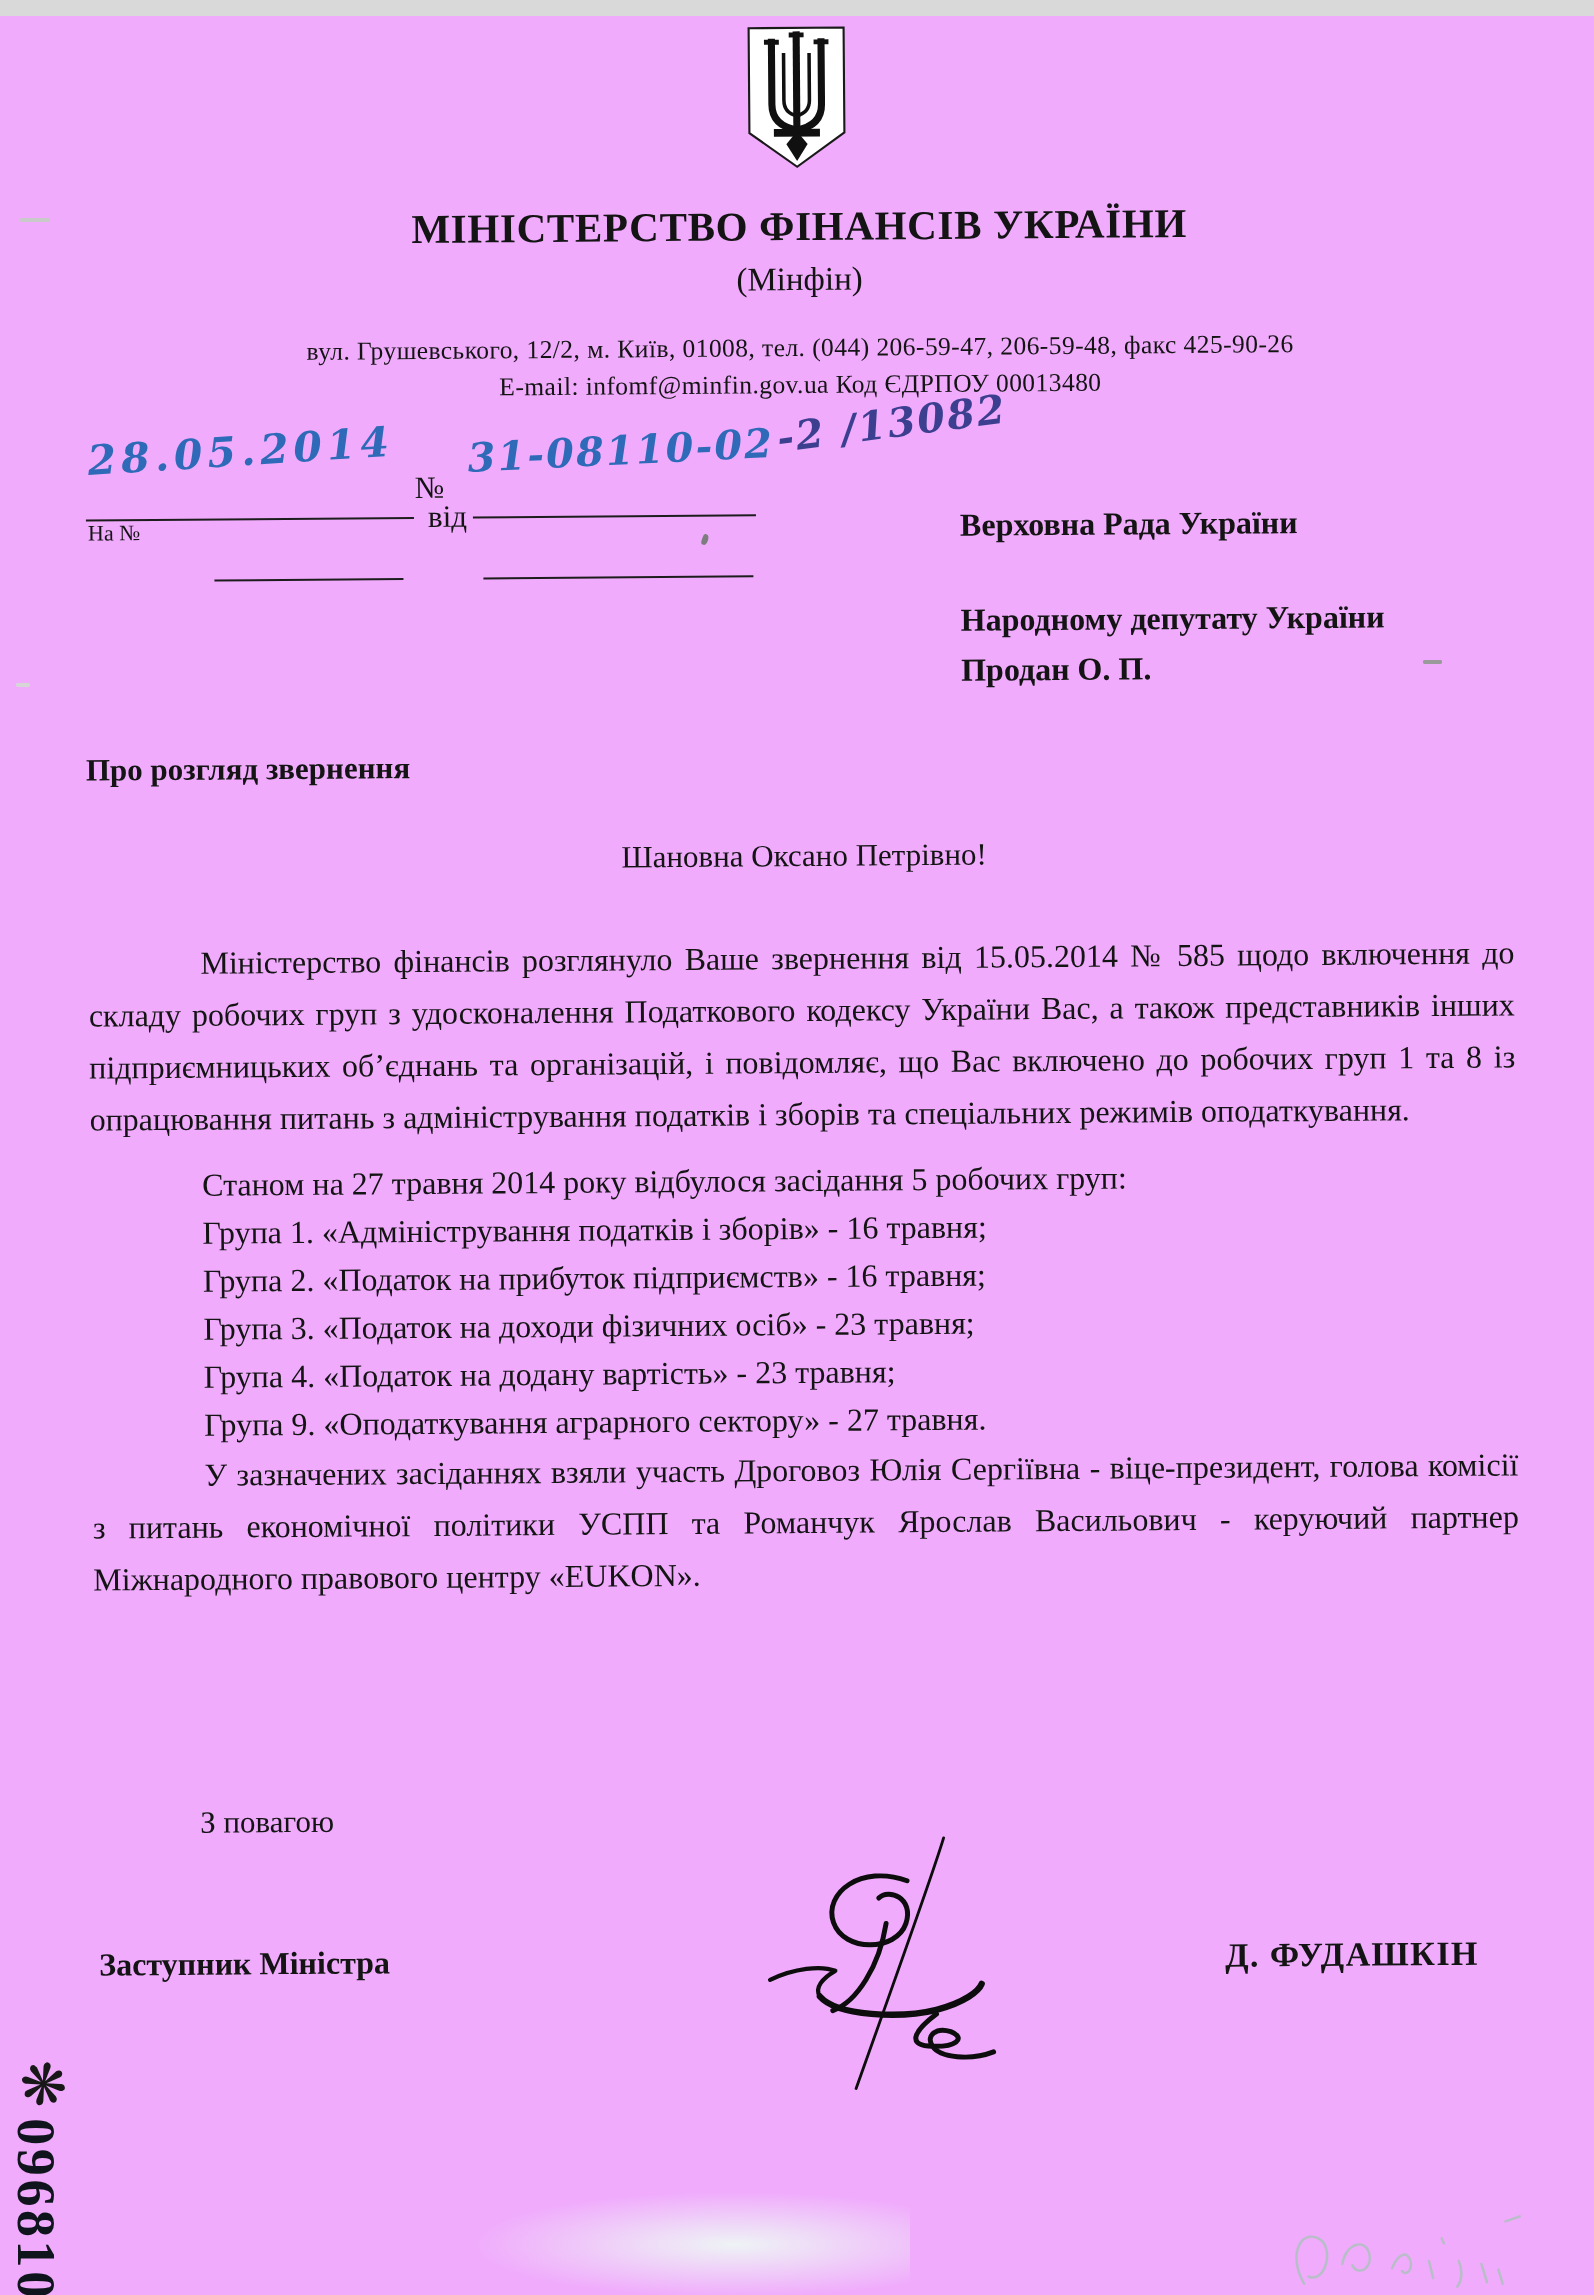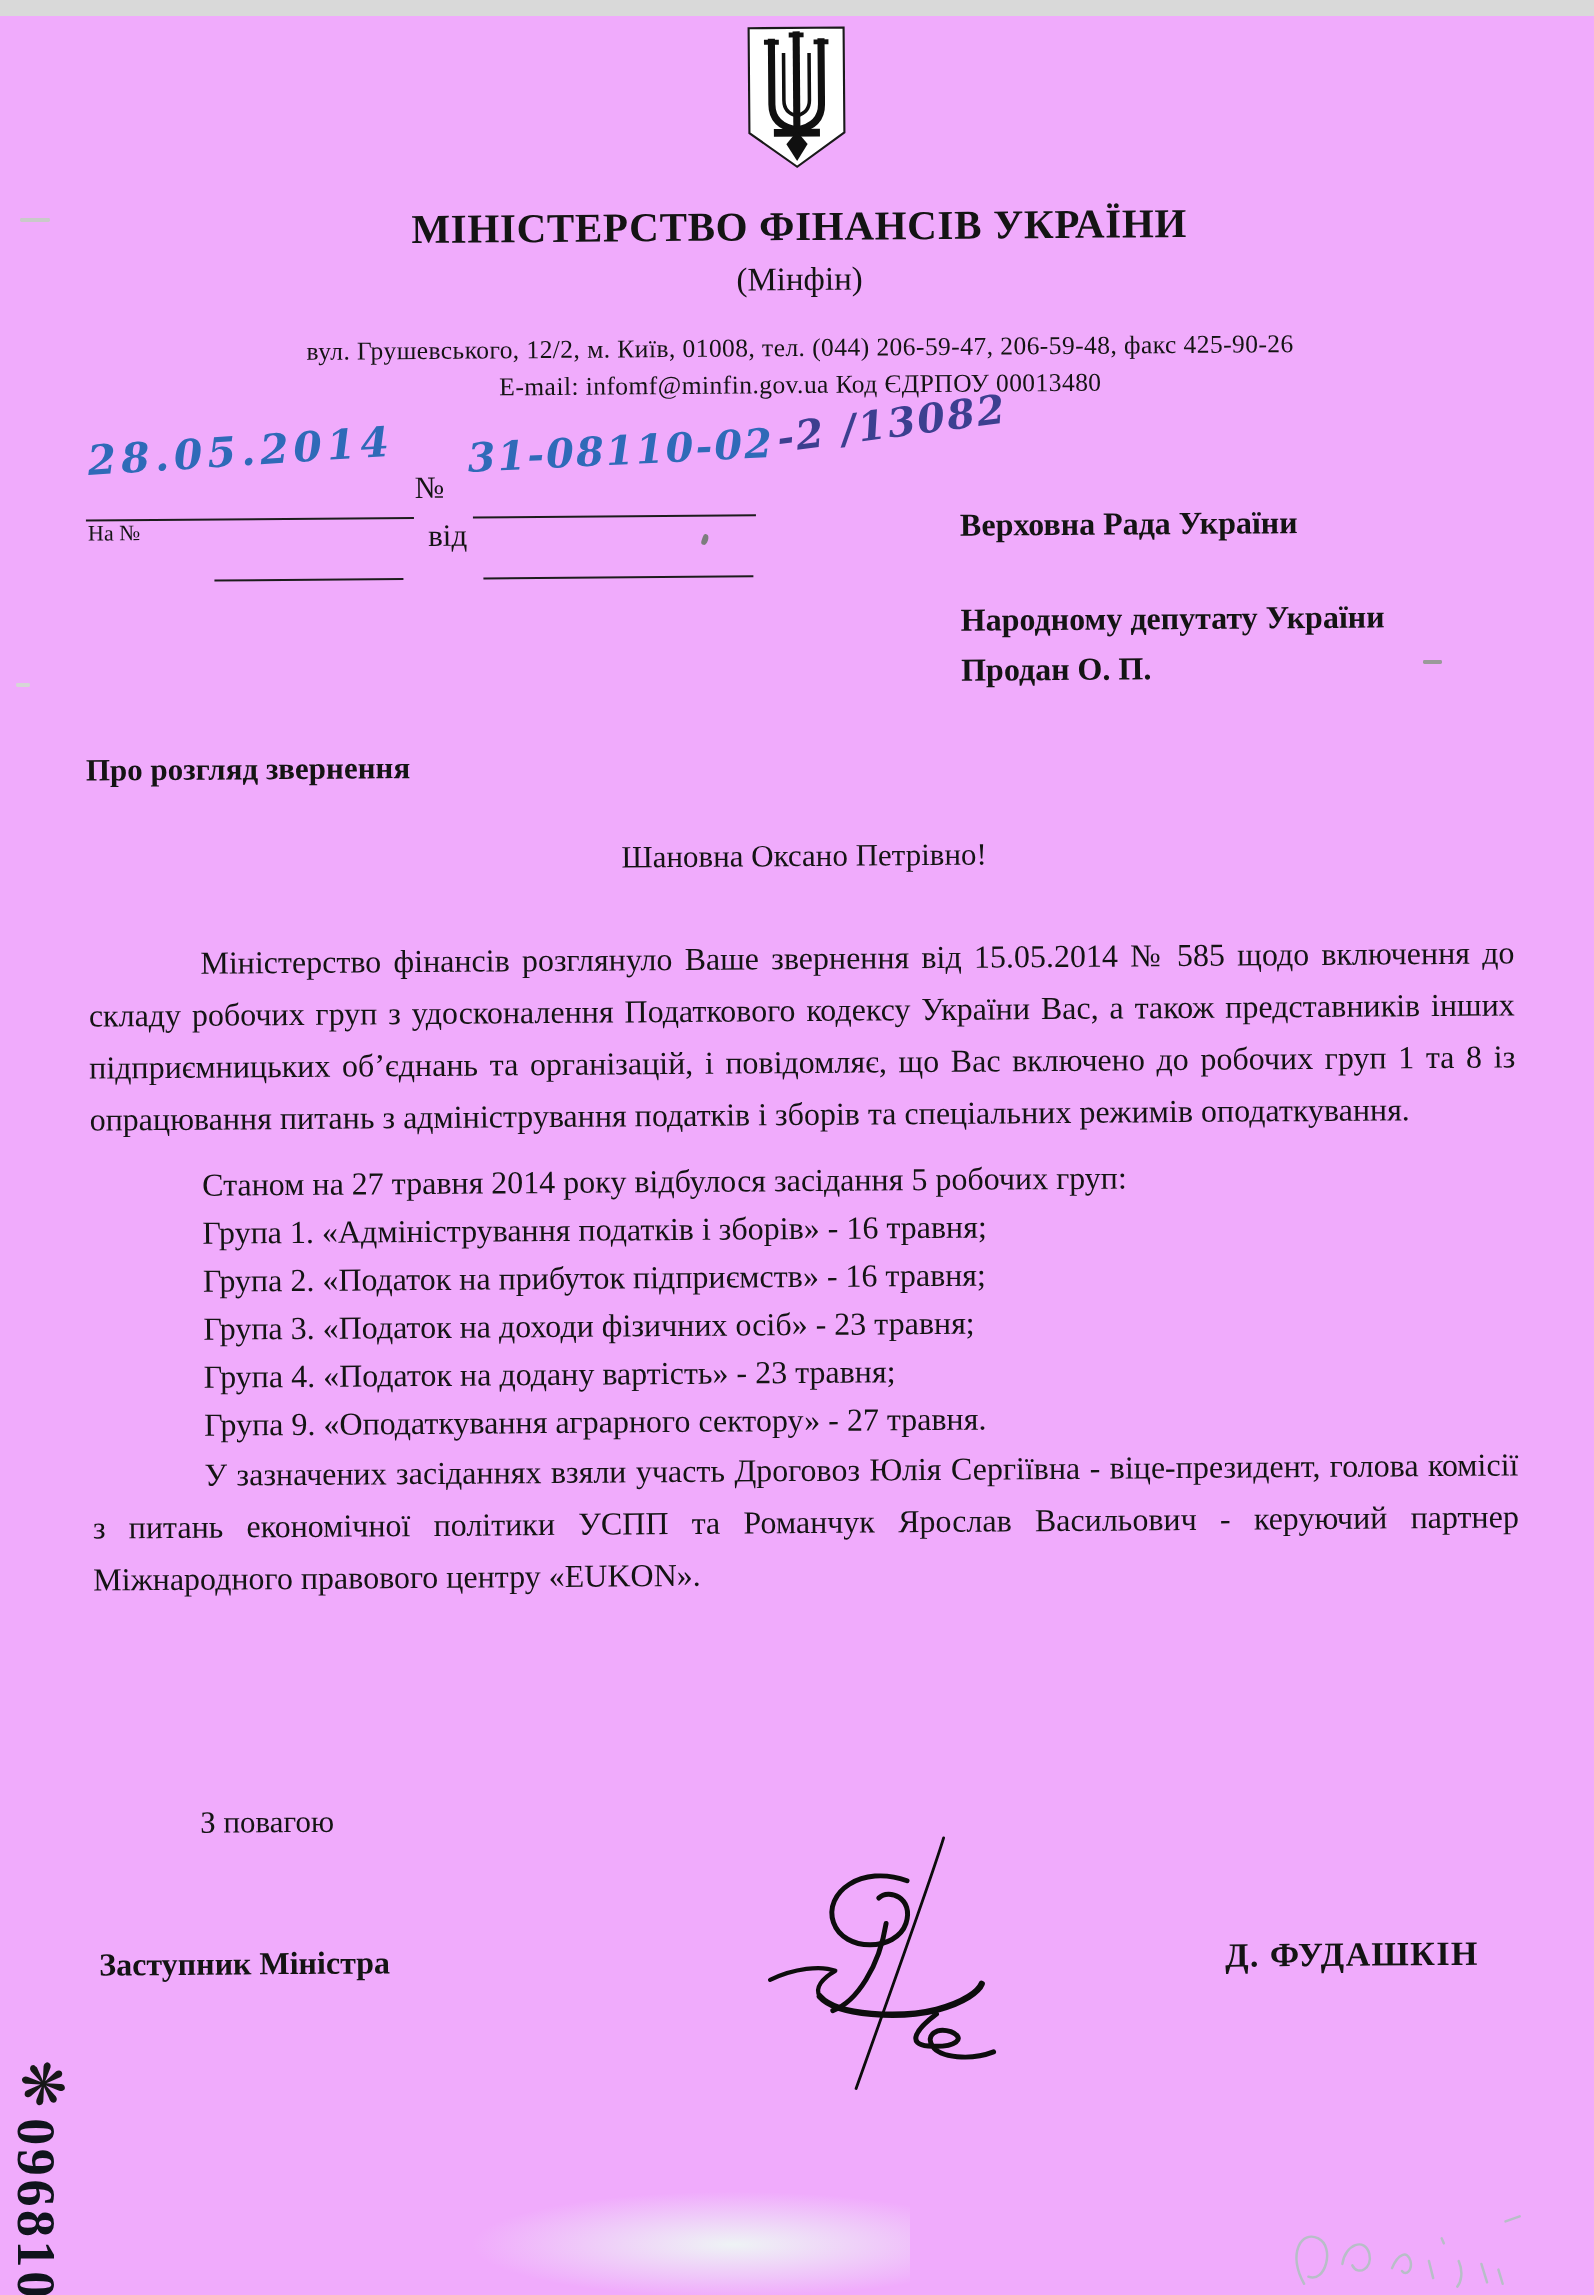--- a/index.html
+++ b/index.html
@@ -23,21 +23,21 @@
   .hand { font-family:"DejaVu Serif", serif; font-style:italic; font-weight:bold; }
   .hand-date { left:84px; top:407px; font-size:41px; letter-spacing:5px; color:#2f6ab8; transform:rotate(-3.2deg); }
   .no-sign { left:411px; top:451px; font-size:31px; }
   .hand-num-main { left:464px; top:409px; font-size:40px; letter-spacing:2.1px; color:#2f6ab8; transform:rotate(-2.4deg); }
   .hand-num-suffix { left:773px; top:384px; font-size:40px; letter-spacing:2.1px; color:#3c3f90; transform:rotate(-7deg); }
   .rule { border-top:2.8px solid #1c1c1c; height:0; }
   .rule-date  { left:82px; top:498px; width:328px; }
   .rule-num   { left:469px; top:498px; width:283px; }
   .lbl-na     { left:84px; top:499px; font-size:22px; }
   .rule-na    { left:210px; top:559px; width:189px; }
-  .lbl-vid    { left:424px; top:499px; font-size:31px; }
+  .lbl-vid    { left:424px; top:480px; font-size:31px; }
   .rule-vid   { left:479px; top:559px; width:270px; }
 
   
   .rec { left:956px; font-size:32px; font-weight:bold; }
   .rec1 { top:492px; }
   .rec2 { top:587px; }
   .rec3 { top:637px; }
 
   .subject { left:80px; top:731px; font-size:31px; font-weight:bold; }
   .salutation { top:822px; font-size:31px; }

